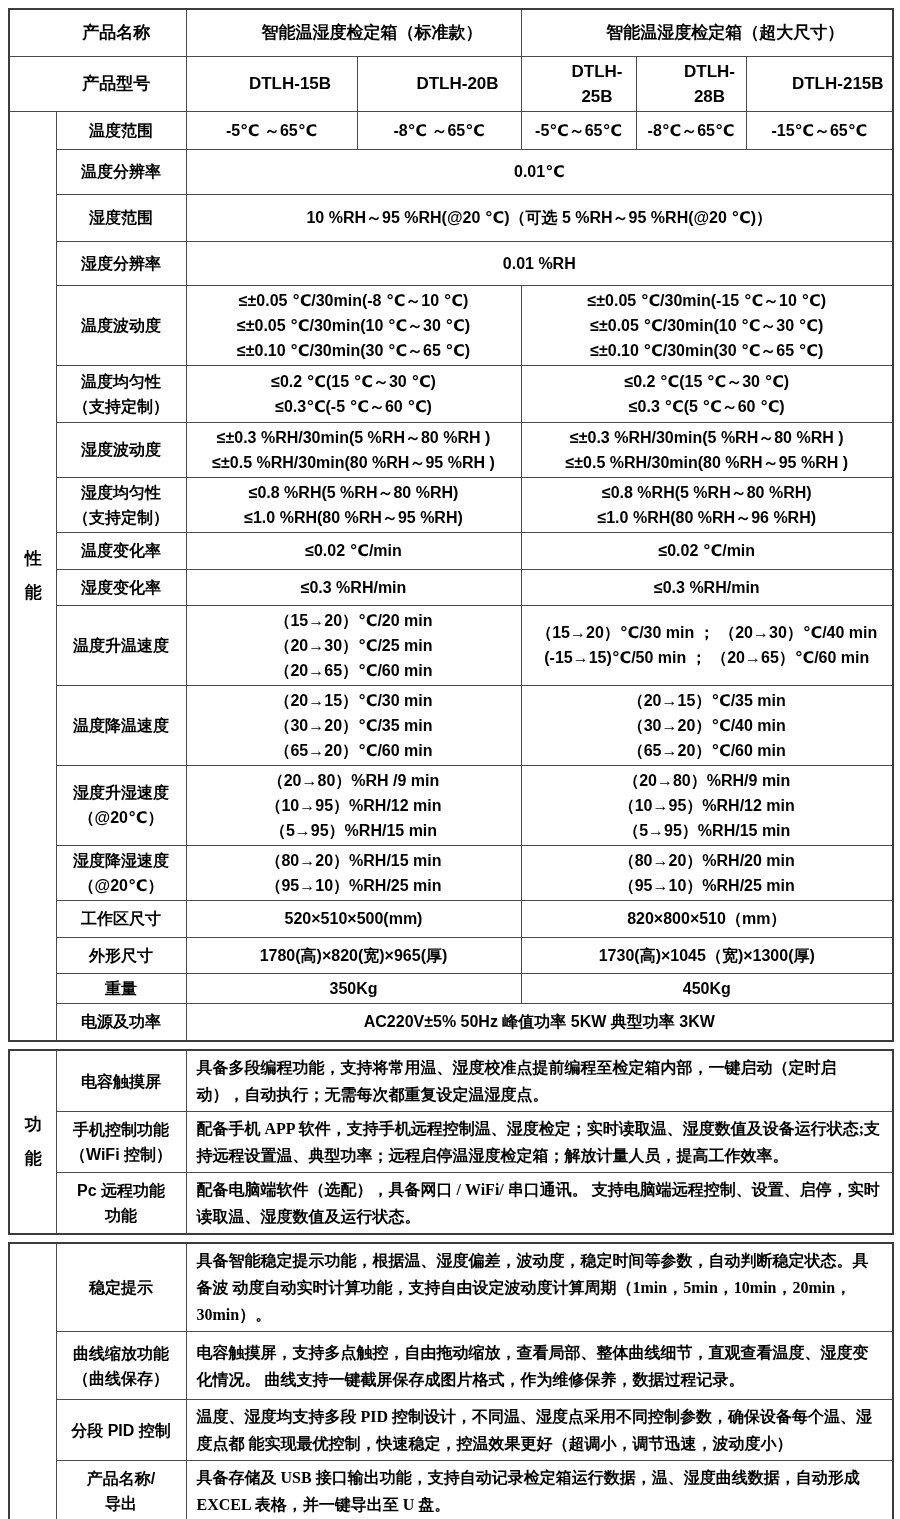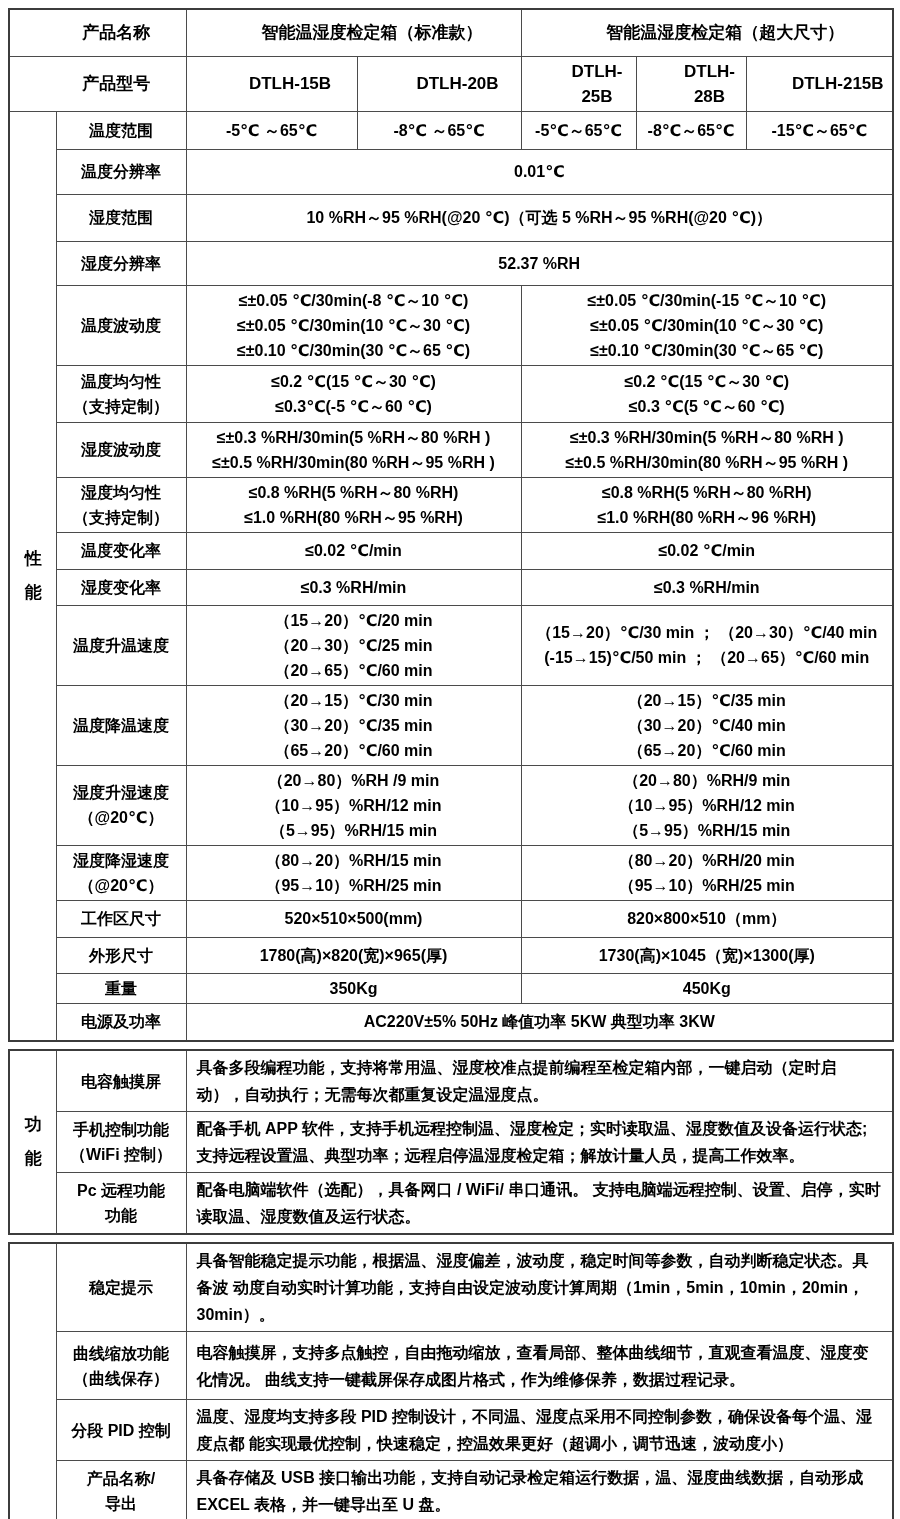--- a/index.html
+++ b/index.html
@@ -28,20 +28,21 @@
     padding:2px 4px;
     overflow:hidden;
   }
   td.hdr{font-size:17px;padding-left:41px;}
   td.ml{white-space:pre-line;}
   td.desc{
     text-align:left;
     padding:3px 10px;
     line-height:27px;
     font-size:16px;
+    font-family:Liberation Serif, serif;
   }
   td.vlabel{padding:14px;}
   .vtext{
     display:inline-block;
     width:1.1em;
     word-break:break-all;
     line-height:34px;
     font-size:17px;
   }
   
@@ -91,21 +92,21 @@
     <tr class="h45">
       <td>温度分辨率</td>
       <td colspan="5">0.01℃</td>
     </tr>
     <tr class="h47">
       <td>湿度范围</td>
       <td colspan="5">10 %RH～95 %RH(@20 ℃)（可选 5 %RH～95 %RH(@20 ℃)）</td>
     </tr>
     <tr class="h44">
       <td>湿度分辨率</td>
-      <td colspan="5">52.37 %RH</td>
+      <td colspan="5">0.01 %RH</td>
     </tr>
     <tr class="h75">
       <td>温度波动度</td>
       <td colspan="2" class="ml">≤±0.05 ℃/30min(-8 ℃～10 ℃)
 ≤±0.05 ℃/30min(10 ℃～30 ℃)
 ≤±0.10 ℃/30min(30 ℃～65 ℃)</td>
       <td colspan="3" class="ml">≤±0.05 ℃/30min(-15 ℃～10 ℃)
 ≤±0.05 ℃/30min(10 ℃～30 ℃)
 ≤±0.10 ℃/30min(30 ℃～65 ℃)</td>
     </tr>

